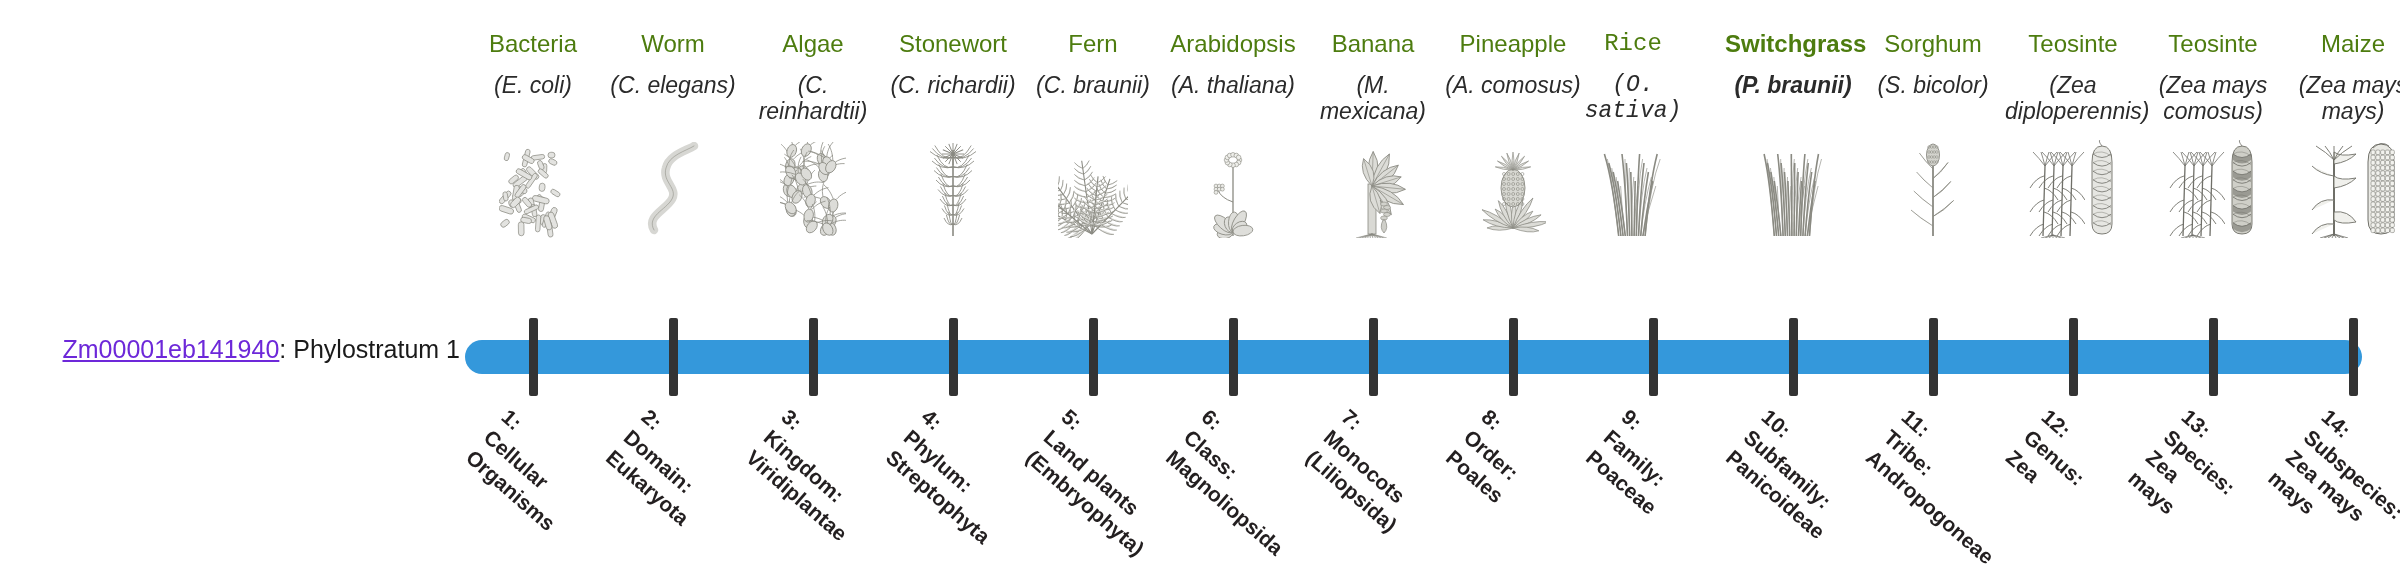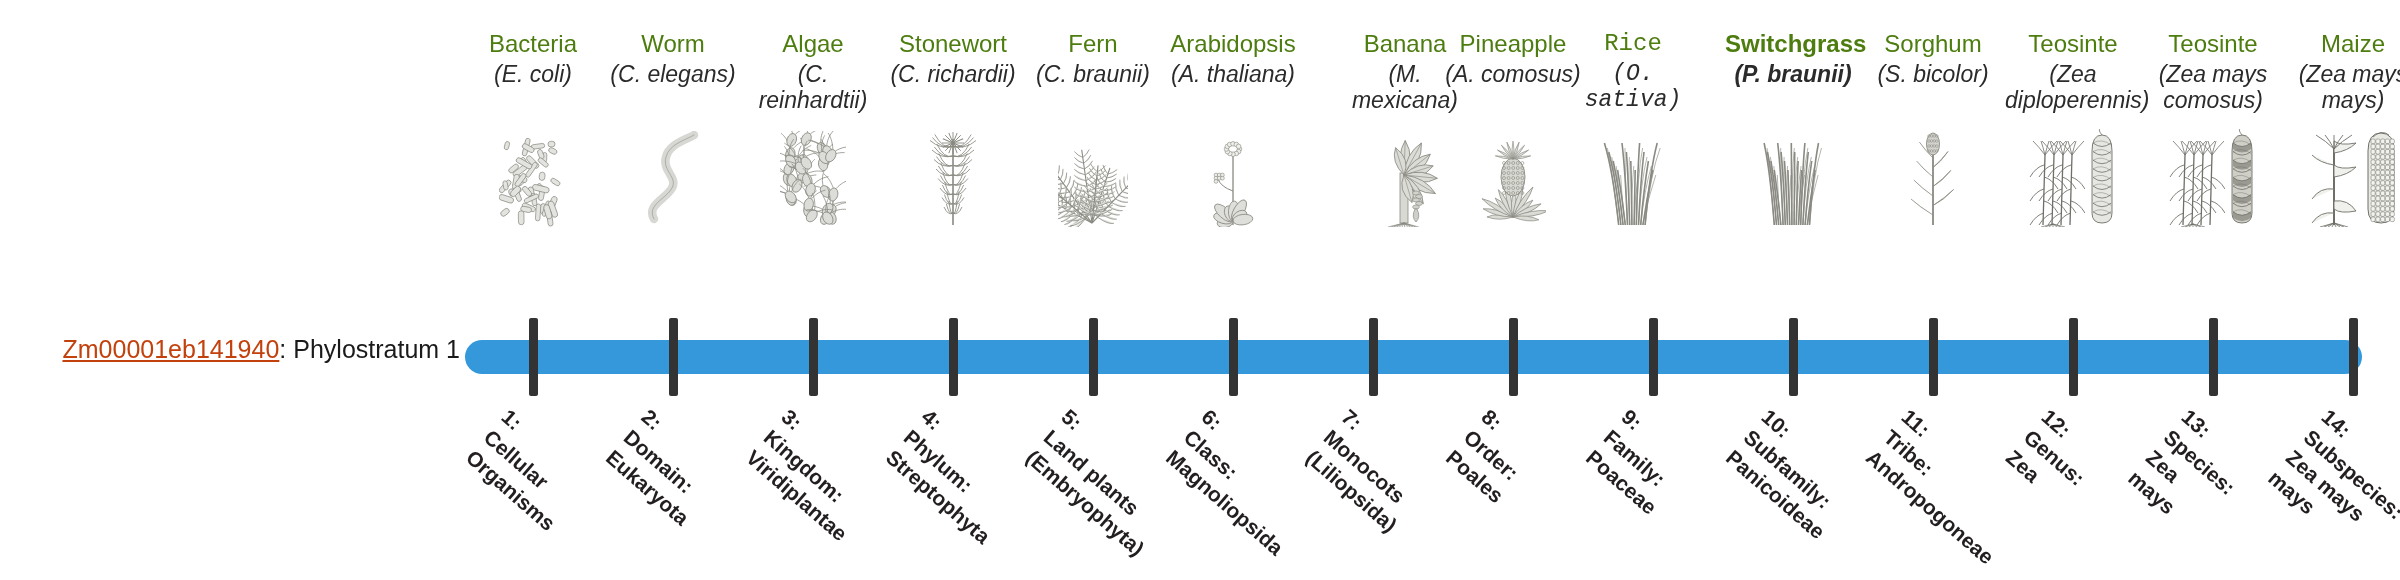--- a/index.html
+++ b/index.html
@@ -27,21 +27,21 @@
     left: 40px;
     top: 336px;
     width: 420px;
     text-align: right;
     font-size: 25px;
     line-height: 1.1;
     white-space: nowrap;
     color: #1a1a1a;
   }
   #gene-label .gene-id {
-    color: #c2410c;
+    color: #6d28d9;
     text-decoration: underline;
     cursor: pointer;
   }
 
   
   #columns {
     position: absolute;
     left: 465px;
     top: 0;
     width: 1900px;
@@ -60,20 +60,21 @@
     color: #4d7c0f;
     height: 32px;
     white-space: nowrap;
     overflow: visible;
   }
   .sci-name {
     font-size: 23px;
     font-style: italic;
     line-height: 1.12;
     color: #2b2b2b;
+    margin-top: 11px;
     height: 58px;
   }
   .organism {
     margin-top: 2px;
     height: 105px;
     display: flex;
     align-items: flex-end;
     justify-content: center;
     gap: 4px;
   }
@@ -749,21 +750,21 @@
             <circle cx="27.4" cy="22.6" r="2.3" fill="#efefEB" stroke="#8a8a82" stroke-width="0.6"></circle>
             <circle cx="26.5" cy="20.0" r="2.3" fill="#efefEB" stroke="#8a8a82" stroke-width="0.6"></circle>
             <circle cx="27.4" cy="17.4" r="2.3" fill="#efefEB" stroke="#8a8a82" stroke-width="0.6"></circle>
             <circle cx="29.7" cy="15.5" r="2.3" fill="#efefEB" stroke="#8a8a82" stroke-width="0.6"></circle>
             <circle cx="33.0" cy="14.8" r="2.3" fill="#efefEB" stroke="#8a8a82" stroke-width="0.6"></circle>
             <circle cx="36.3" cy="15.5" r="2.3" fill="#efefEB" stroke="#8a8a82" stroke-width="0.6"></circle>
             <circle cx="38.6" cy="17.4" r="2.3" fill="#efefEB" stroke="#8a8a82" stroke-width="0.6"></circle>
           </svg>
         </div>
       </div>
-      <div class="species-col" style="left: 940px;">
+      <div class="species-col" style="left: 908px;">
         <div class="common-name">Banana</div>
         <div class="sci-name">(M. mexicana)</div>
         <div class="organism">
           <svg width="74" height="98" viewBox="0 0 74 98">
             <path d="M36 96 L36 46" stroke="#8a8a82" stroke-width="5" fill="none" opacity="0.6"></path>
             <rect x="32" y="44" width="8" height="50" fill="#d9d9d4" stroke="#8a8a82" stroke-width="0.8"></rect>
             <g transform="translate(36,46) rotate(-78)">
               <path d="M0 0 q 17 -12 34 -6 q -15.3 14 -34 6 z" fill="#dcdcd7" stroke="#8a8a82" stroke-width="0.8"></path>
               <path d="M0 0 L 34 -6" stroke="#8a8a82" stroke-width="0.6"></path>
             </g>

